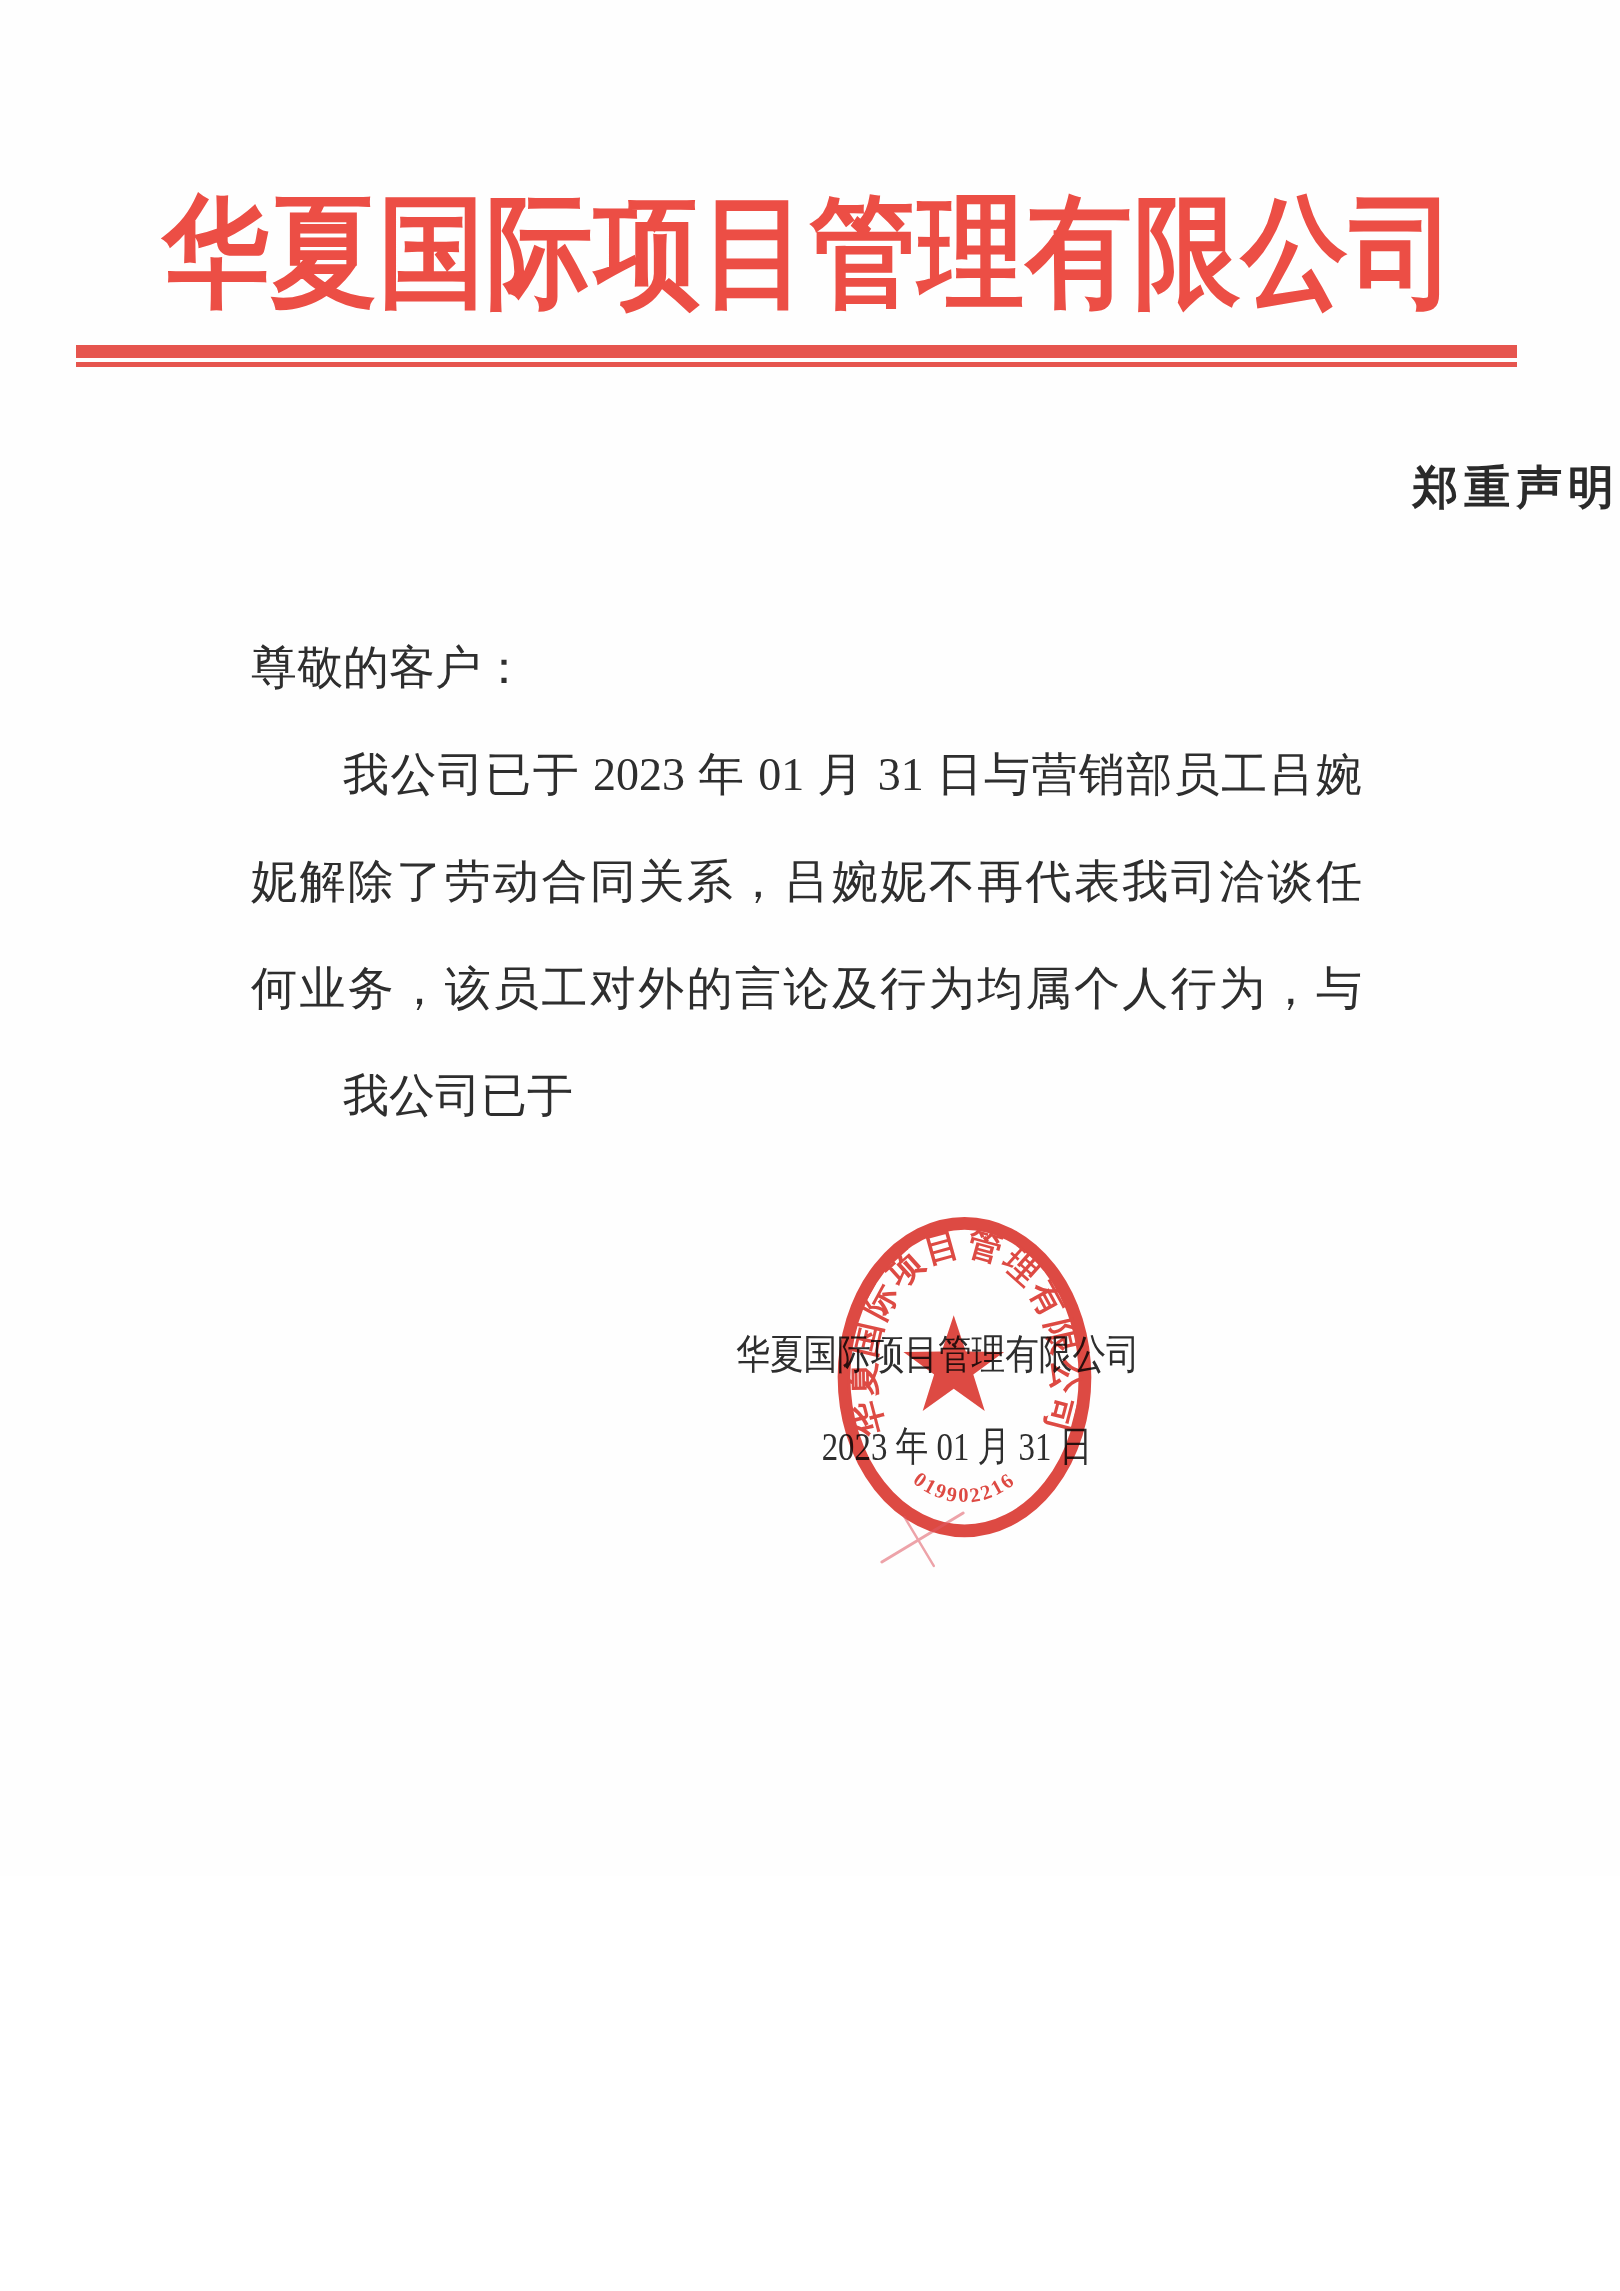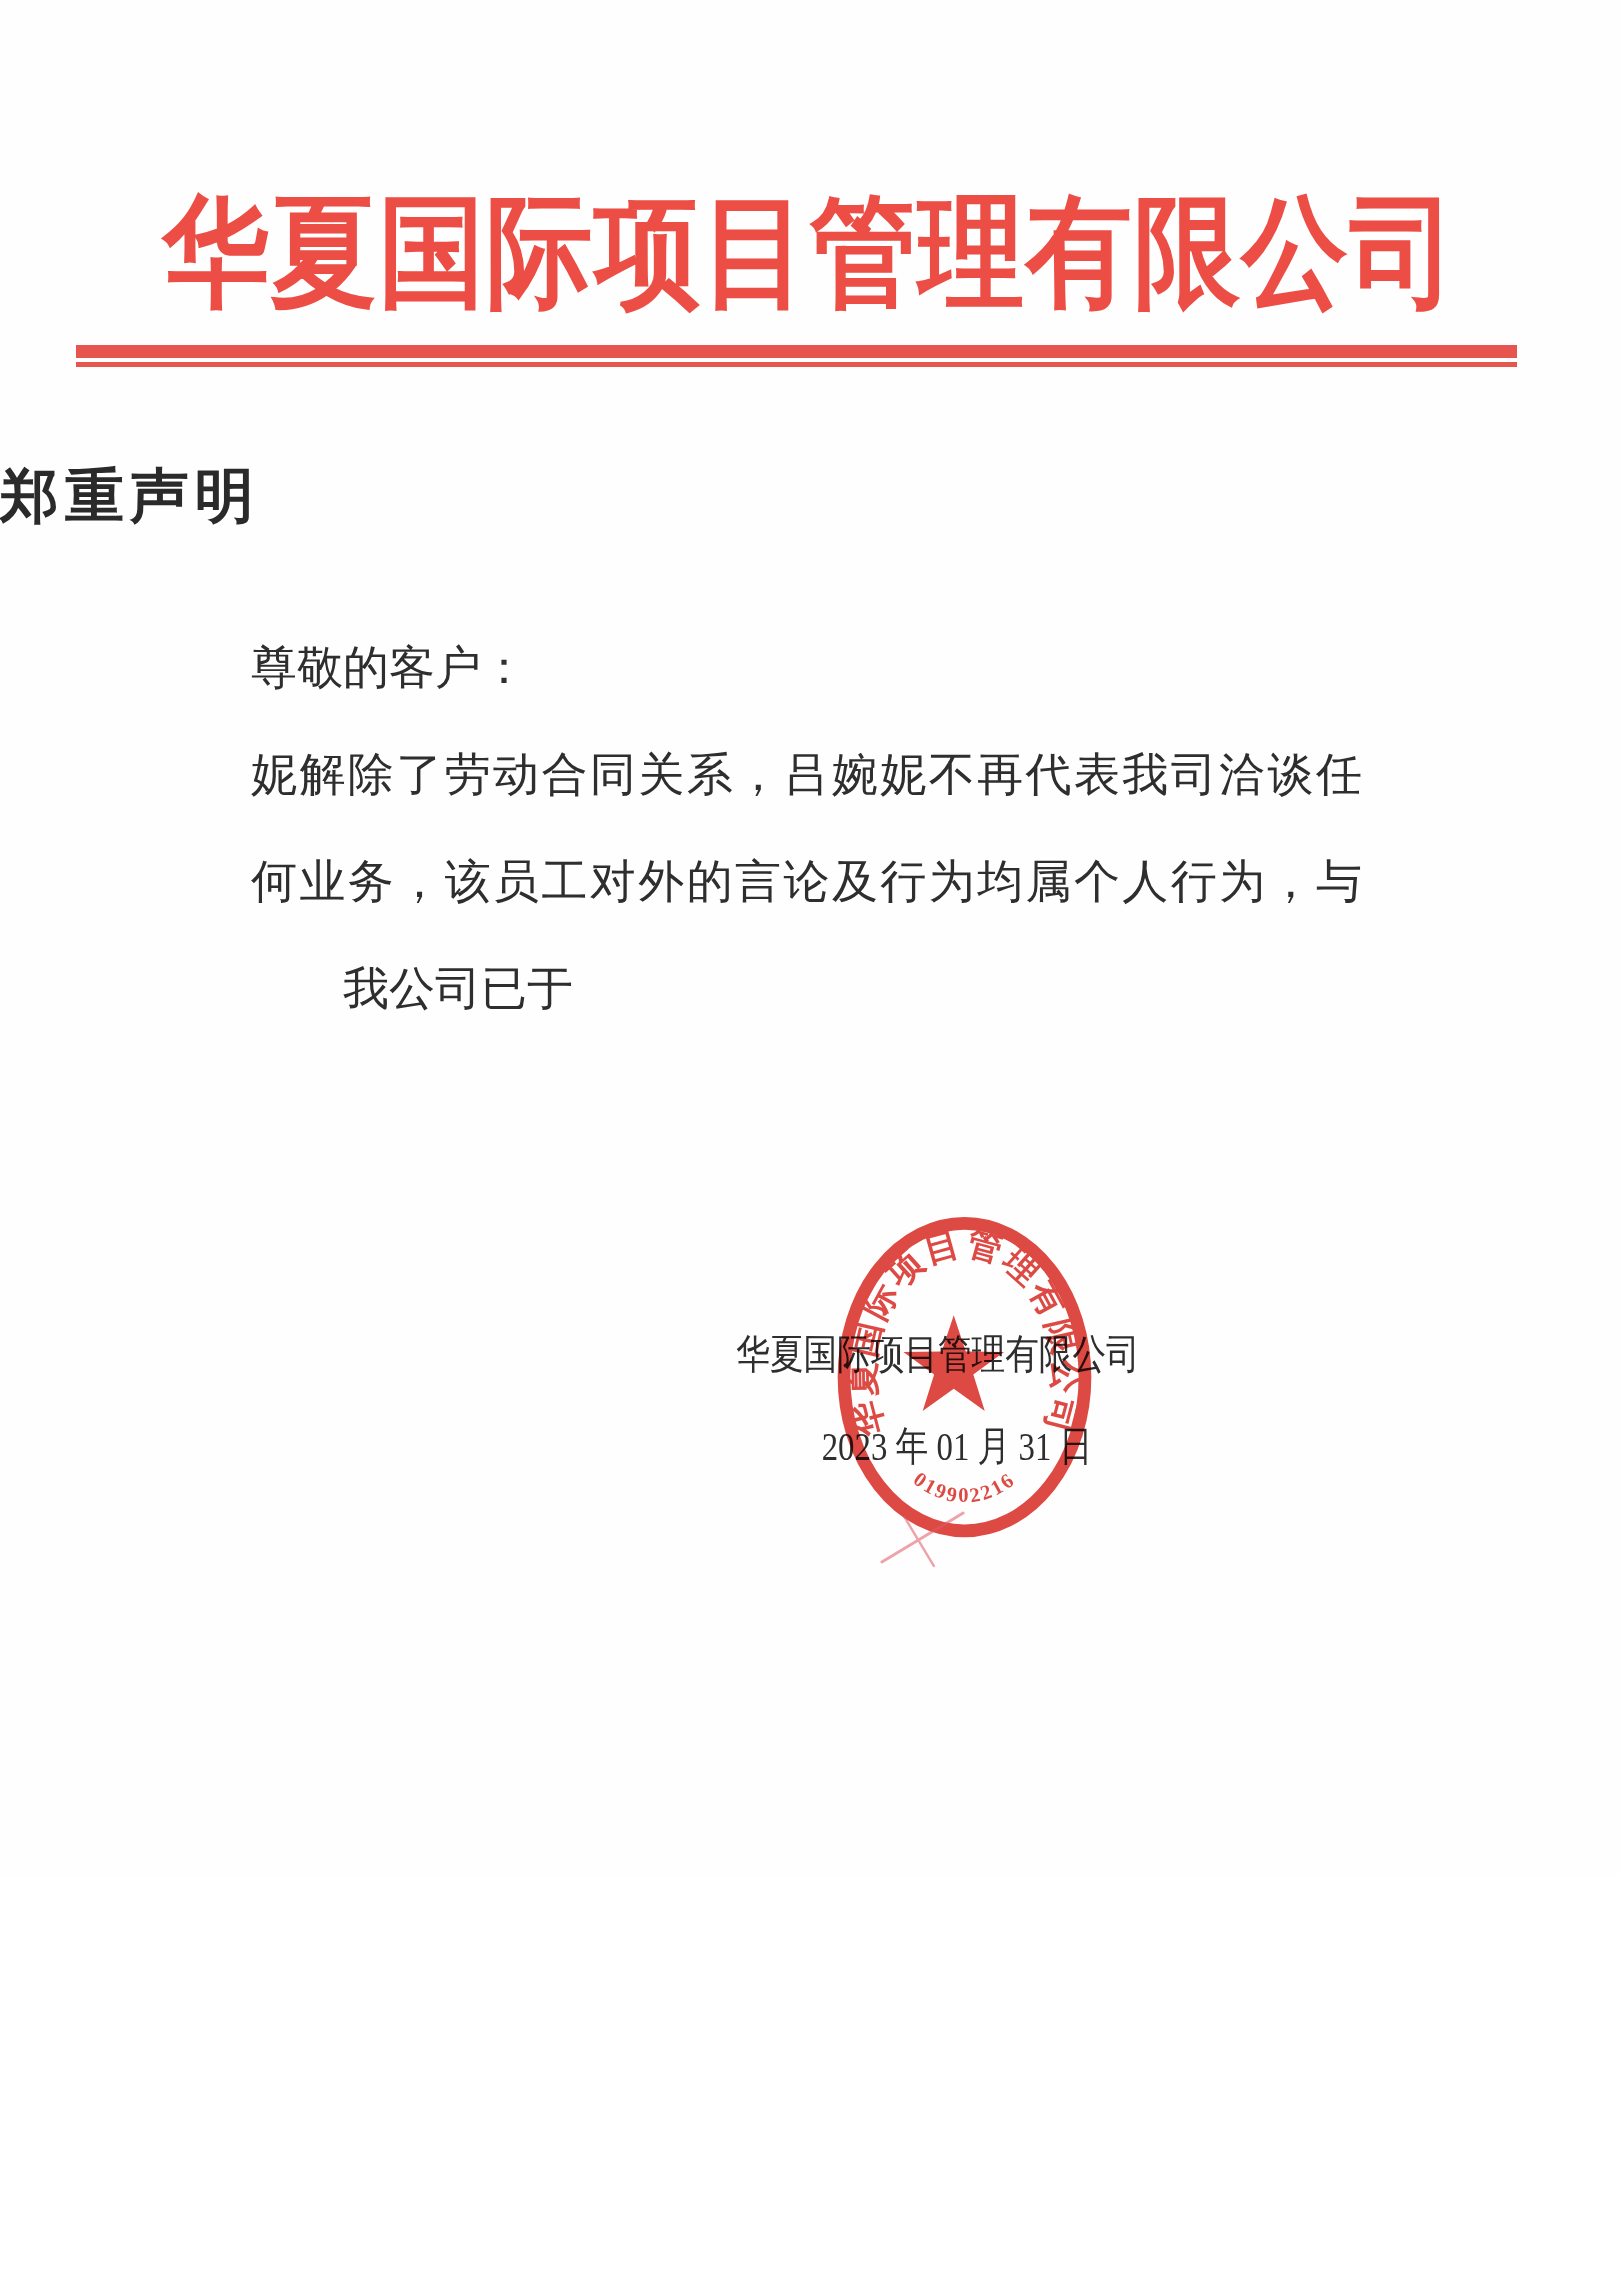--- a/index.html
+++ b/index.html
@@ -32,22 +32,22 @@
   .rule-top-thick { left: 76px;  width: 1441px; top: 345px;  height: 12.7px; }
   .rule-top-thin  { left: 76px;  width: 1441px; top: 362px;  height: 4.9px;  }
   .rule-bot-thin  { left: 59px;  width: 1457px; top: 2084px; height: 3.9px;  }
   .rule-bot-thick { left: 59px;  width: 1457px; top: 2096px; height: 14.7px; }
   
   .doc-title {
     position: absolute;
     top: 457px;
     left: 0;
     width: 100%;
-    text-align: left;
-    font-size: 59px;
+    text-align: right;
+    font-size: 46px;
     font-weight: bold;
     letter-spacing: 5.9px;
     color: #2a2a2a;
   }
   
   .body-block {
     position: absolute;
     left: 239px;
     top: 608px;
     width: 1135px;
@@ -104,20 +104,21 @@
 
   <div class="letterhead">华夏国际项目管理有限公司</div>
 
   <div class="rule rule-top-thick"></div>
   <div class="rule rule-top-thin"></div>
 
   <div class="doc-title">郑重声明</div>
 
   <div class="body-block">
     <p class="line">尊敬的客户：</p>
+    <p class="line indent justify">我公司已于 2023 年 01 月 31 日与营销部员工吕婉</p>
     <p class="line justify">妮解除了劳动合同关系，吕婉妮不再代表我司洽谈任</p>
     <p class="line justify">何业务，该员工对外的言论及行为均属个人行为，与</p>
     <p class="line indent">我公司已于</p>
   </div>
 
   <div class="sig-company">华夏国际项目管理有限公司</div>
   <div class="sig-date">2023 年 01 月 31 日</div>
 
   <svg class="seal-svg" viewBox="0 0 340 390">
     <defs>

